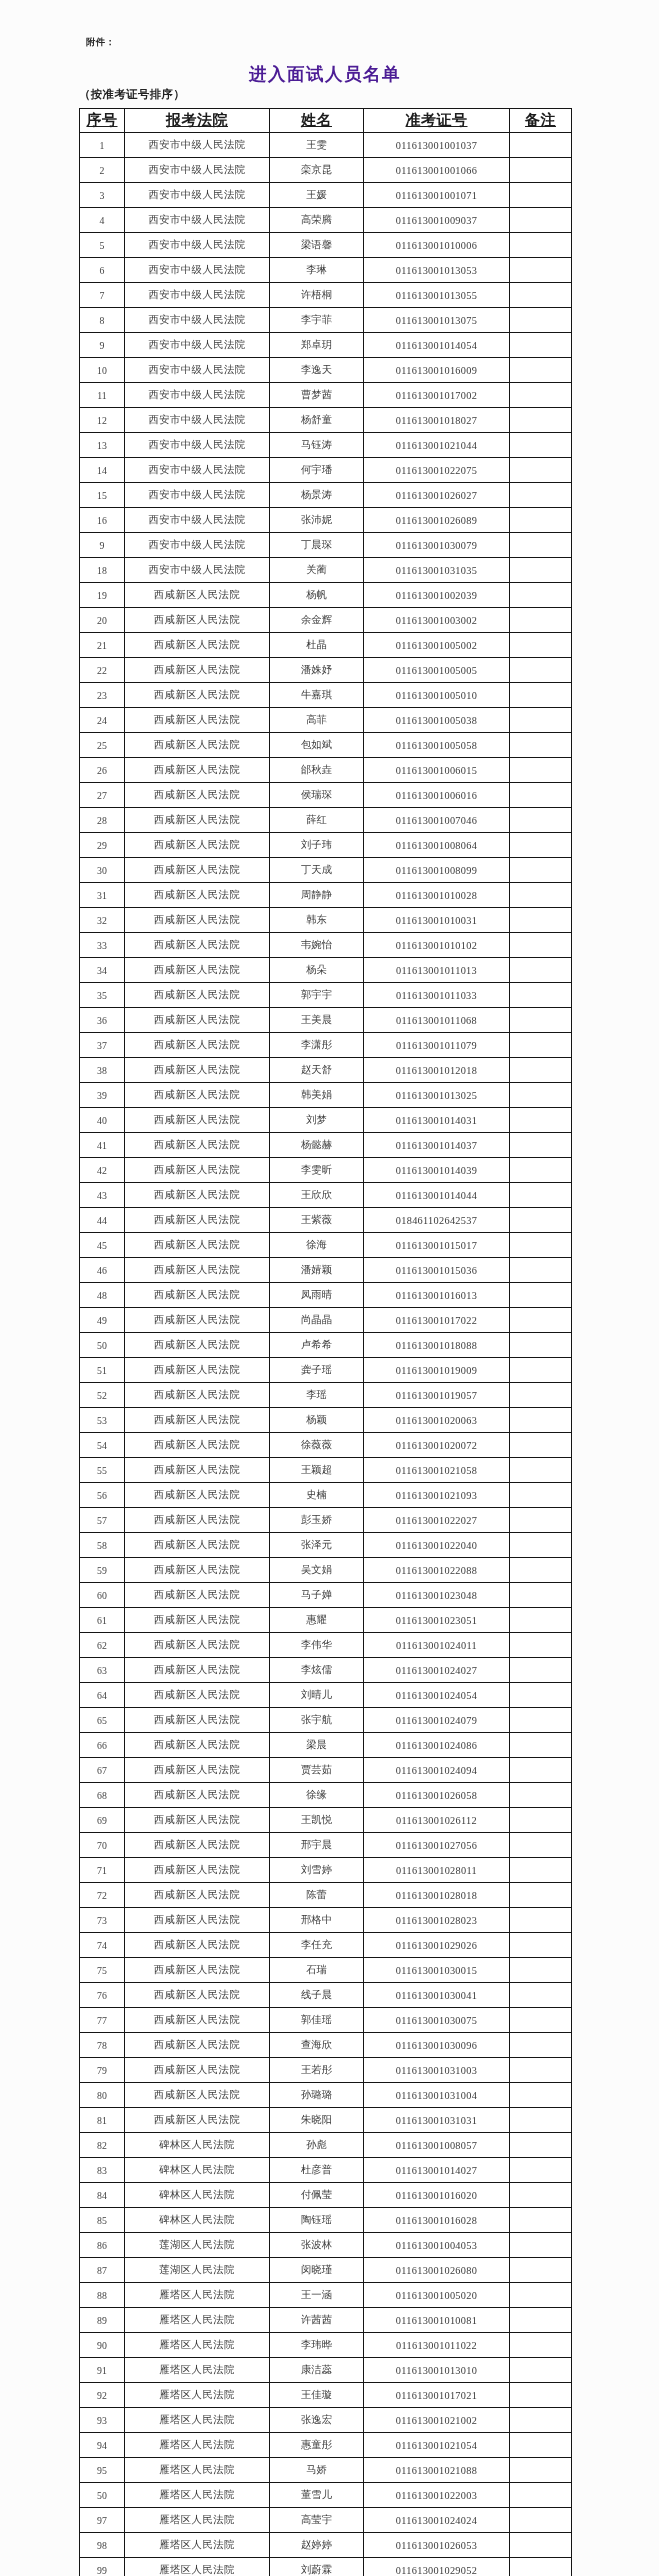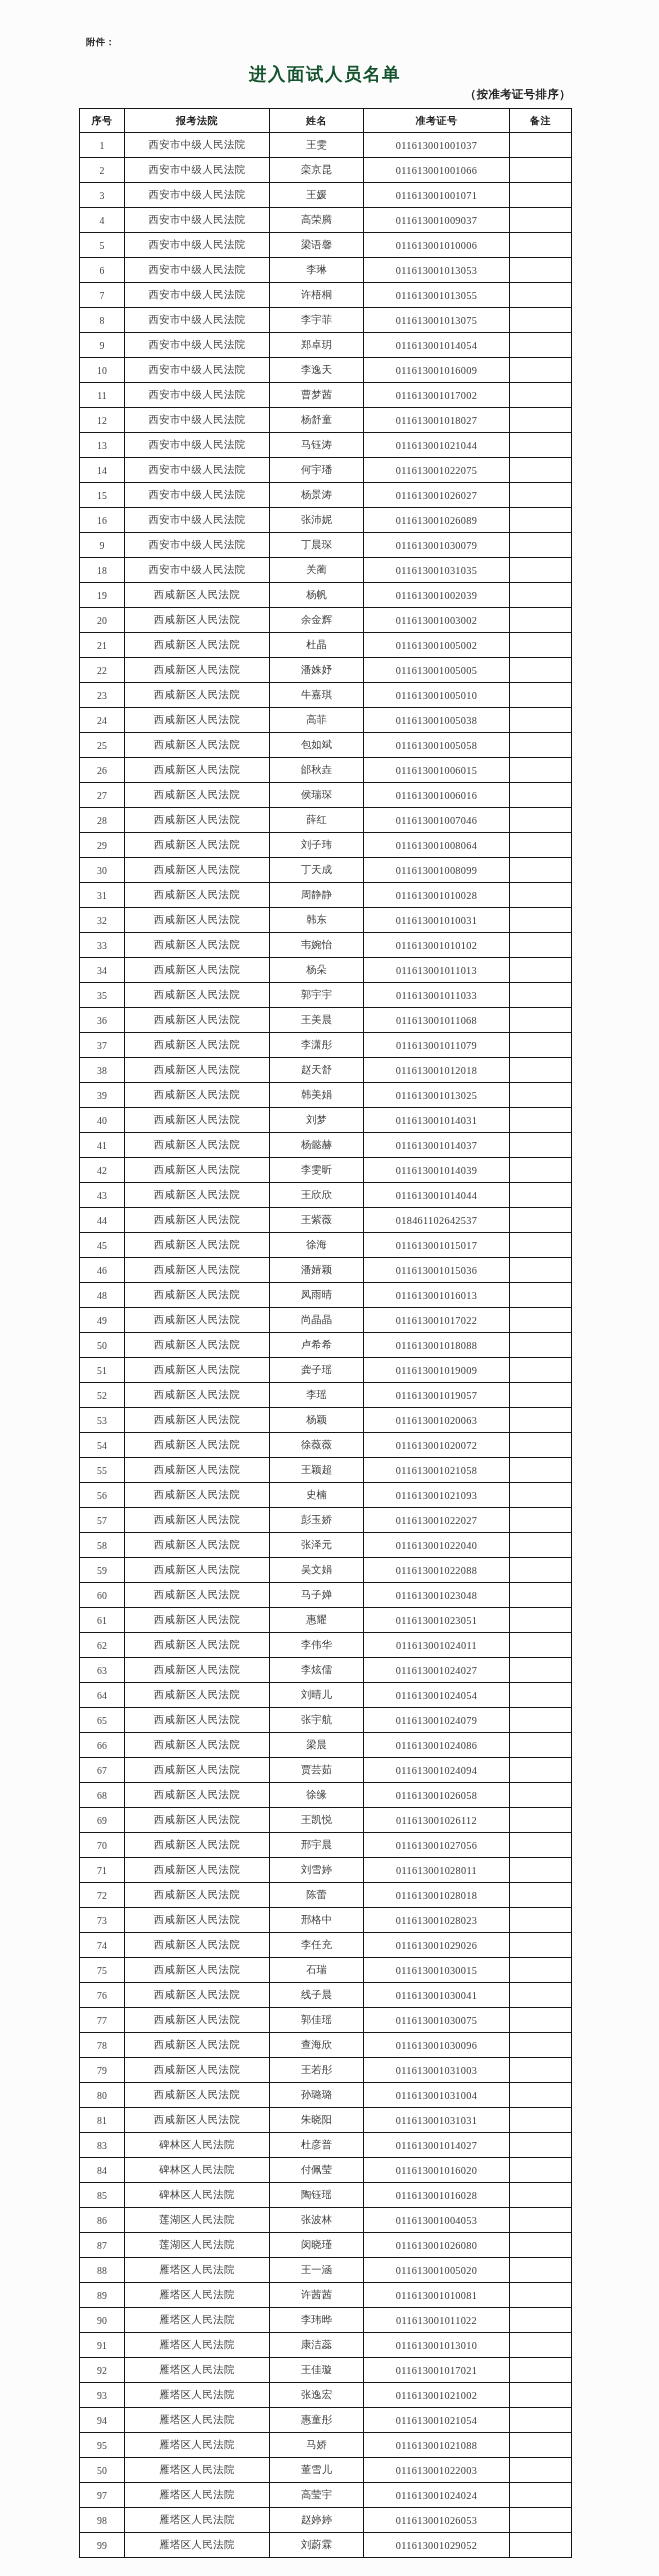--- a/index.html
+++ b/index.html
@@ -11,40 +11,41 @@
     color: #1c1c1c;
   }
   .attachment-label {
     position: absolute; left: 86px; top: 36px;
     font-size: 9.3px; font-weight: bold; color: #2a2a2a;
     letter-spacing: 0.5px;
   }
   .doc-title {
     position: absolute; left: 79px; top: 62px; width: 492px;
     text-align: center; font-size: 17.5px; font-weight: bold;
-    letter-spacing: 1.5px; color: #14532d;
+    letter-spacing: 1.5px; color: #4c1d95;
   }
   .doc-subtitle {
     position: absolute; left: 79px; top: 87px; width: 492px;
-    text-align: right; font-size: 11.3px; font-weight: bold;
+    text-align: left; font-size: 11.3px; font-weight: bold;
     letter-spacing: 0.5px; color: #222;
   }
   table.roster {
     position: absolute; left: 79px; top: 108px; width: 492px;
     border-collapse: collapse; table-layout: fixed;
     background: #fff;
   }
   .roster th, .roster td {
     border: 1px solid #151515;
     text-align: center; vertical-align: middle;
     padding: 0; overflow: hidden; white-space: nowrap;
   }
   .roster th {
-    height: 23px; font-size: 10px; font-weight: bold; color: #1d1d1d;
+    height: 23px; font-size: 15px; font-weight: bold; color: #1d1d1d;
     letter-spacing: 0.5px;
+    text-decoration: underline;
   }
   .roster td {
     height: 24px; font-size: 10.3px; color: #3b3b3b;
   }
   .roster td.c0 { font-size: 9.8px; color: #444; }
   .roster td.c1 { letter-spacing: 0.5px; }
   .roster td.c3 { letter-spacing: 0.3px; }
   .roster td.c4 { font-size: 9.8px; }
 </style>
 </head>
@@ -628,20 +629,27 @@
         <td class="c4"></td>
       </tr>
       <tr>
         <td class="c0">81</td>
         <td class="c1">西咸新区人民法院</td>
         <td class="c2">朱晓阳</td>
         <td class="c3">011613001031031</td>
         <td class="c4"></td>
       </tr>
       <tr>
+        <td class="c0">82</td>
+        <td class="c1">碑林区人民法院</td>
+        <td class="c2">孙彪</td>
+        <td class="c3">011613001008057</td>
+        <td class="c4"></td>
+      </tr>
+      <tr>
         <td class="c0">83</td>
         <td class="c1">碑林区人民法院</td>
         <td class="c2">杜彦普</td>
         <td class="c3">011613001014027</td>
         <td class="c4"></td>
       </tr>
       <tr>
         <td class="c0">84</td>
         <td class="c1">碑林区人民法院</td>
         <td class="c2">付佩莹</td>

